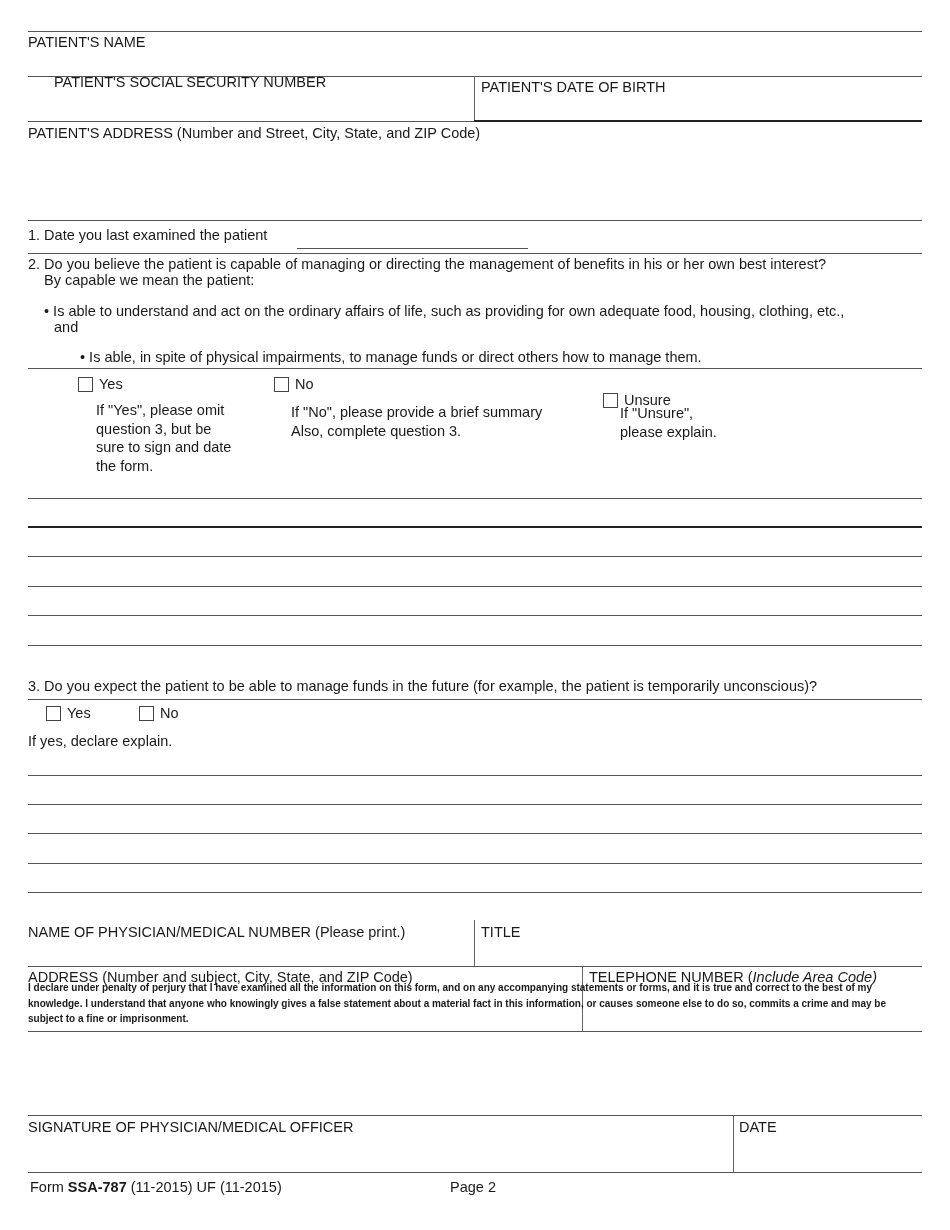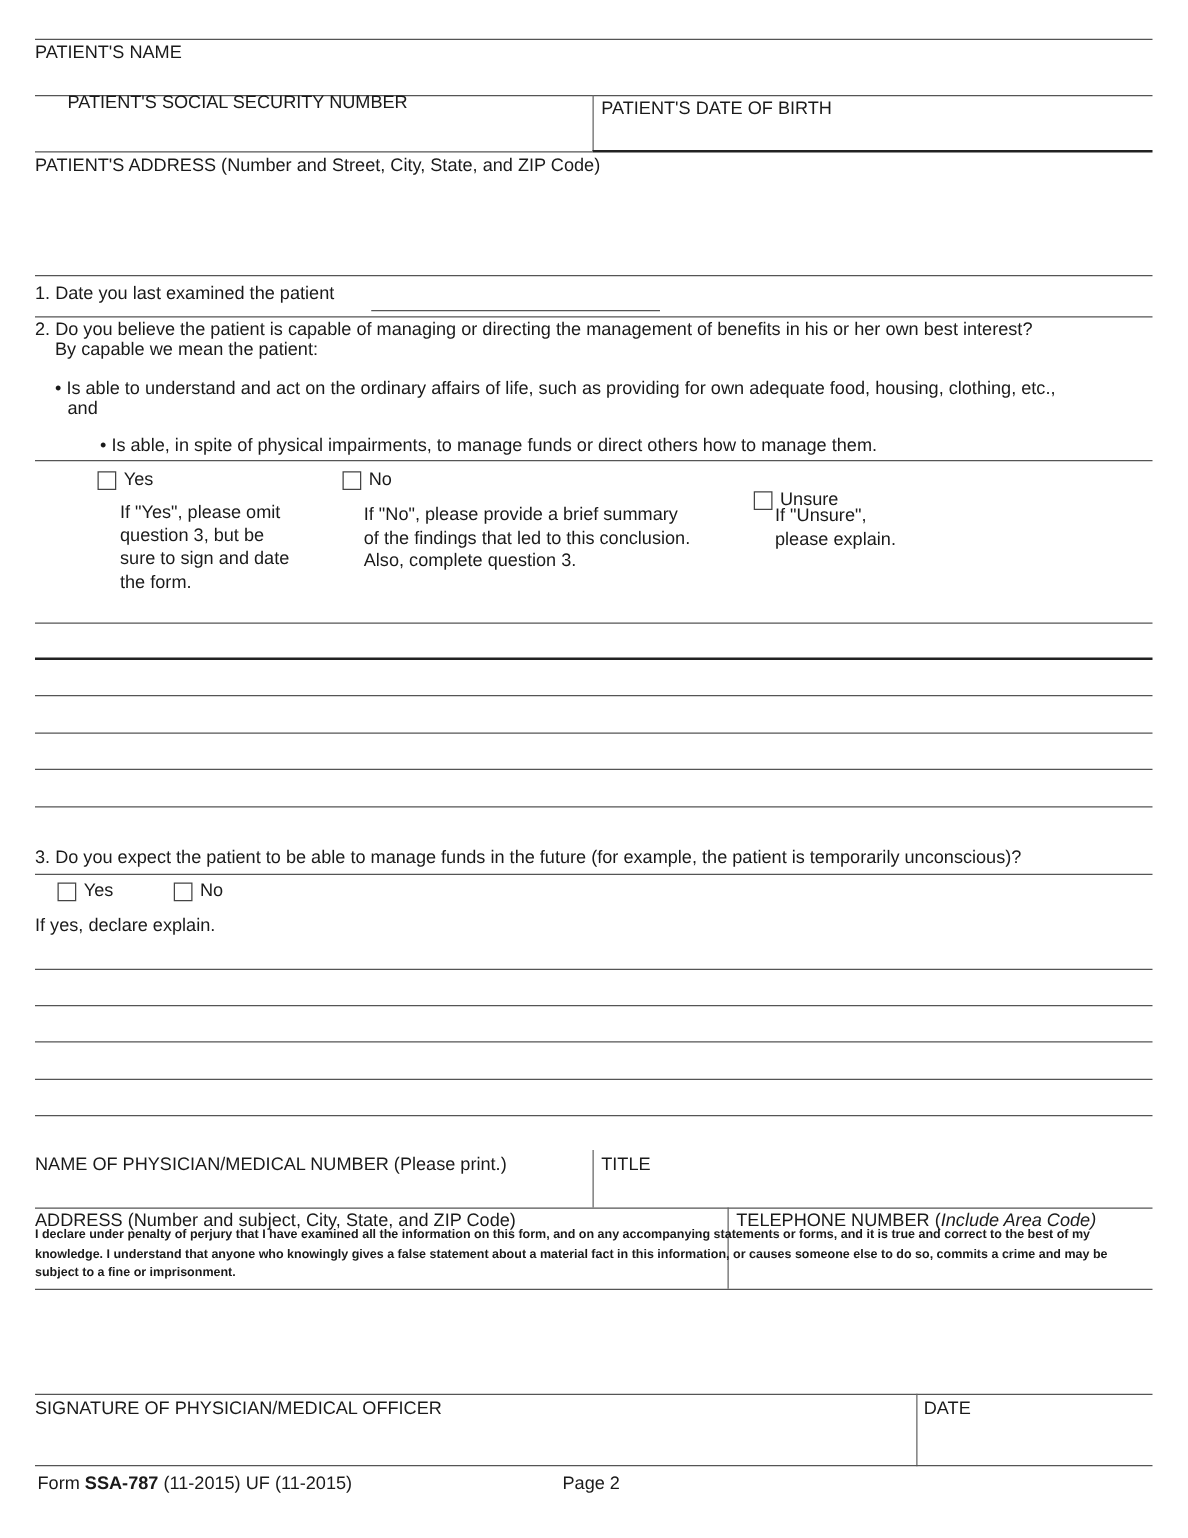--- a/index.html
+++ b/index.html
@@ -63,21 +63,20 @@
   <div>sure to sign and date</div>
   <div>the form.</div>
 </div>
 
 <div class="cb-wrap" style="left:274px; top:376px;">
   <input type="checkbox" class="cb" style="">
   <span>No</span>
 </div>
 <div class="note" style="left:291px; top:403px;">
   <div>If "No", please provide a brief summary</div>
-  <div>of the findings that led to this conclusion.</div>
   <div>Also, complete question 3.</div>
 </div>
 
 <div class="cb-wrap" style="left:603px; top:376px;margin-top:16px;">
   <input type="checkbox" class="cb" style="">
   <span>Unsure</span>
 </div>
 <div class="note" style="left:620px; top:404px;">
   <div>If "Unsure",</div>
   <div>please explain.</div>

